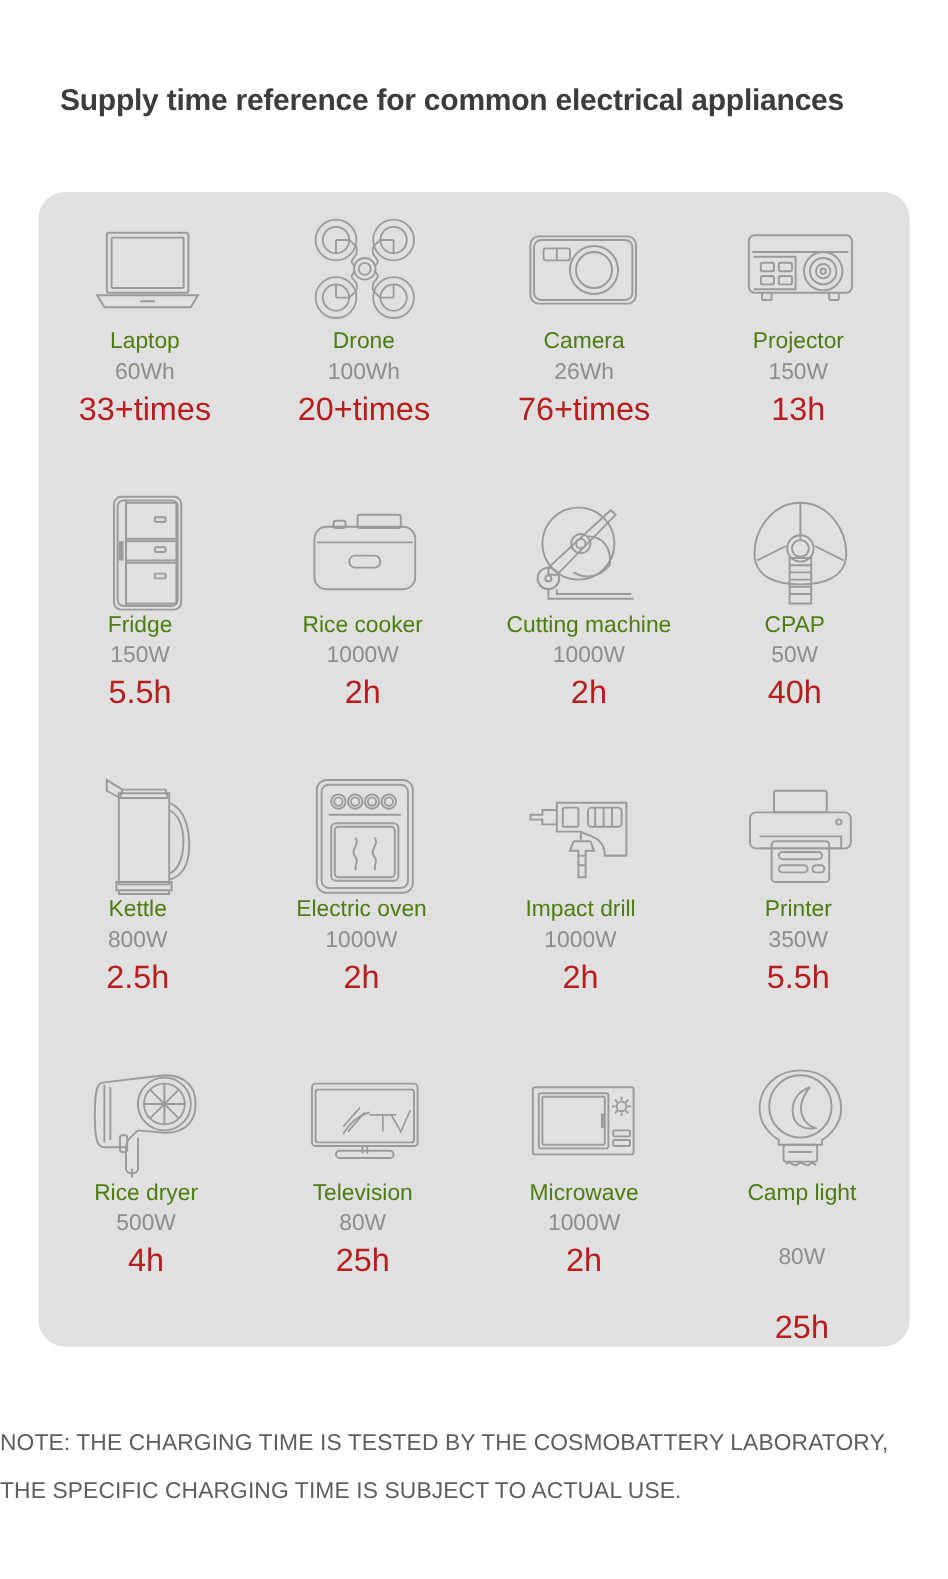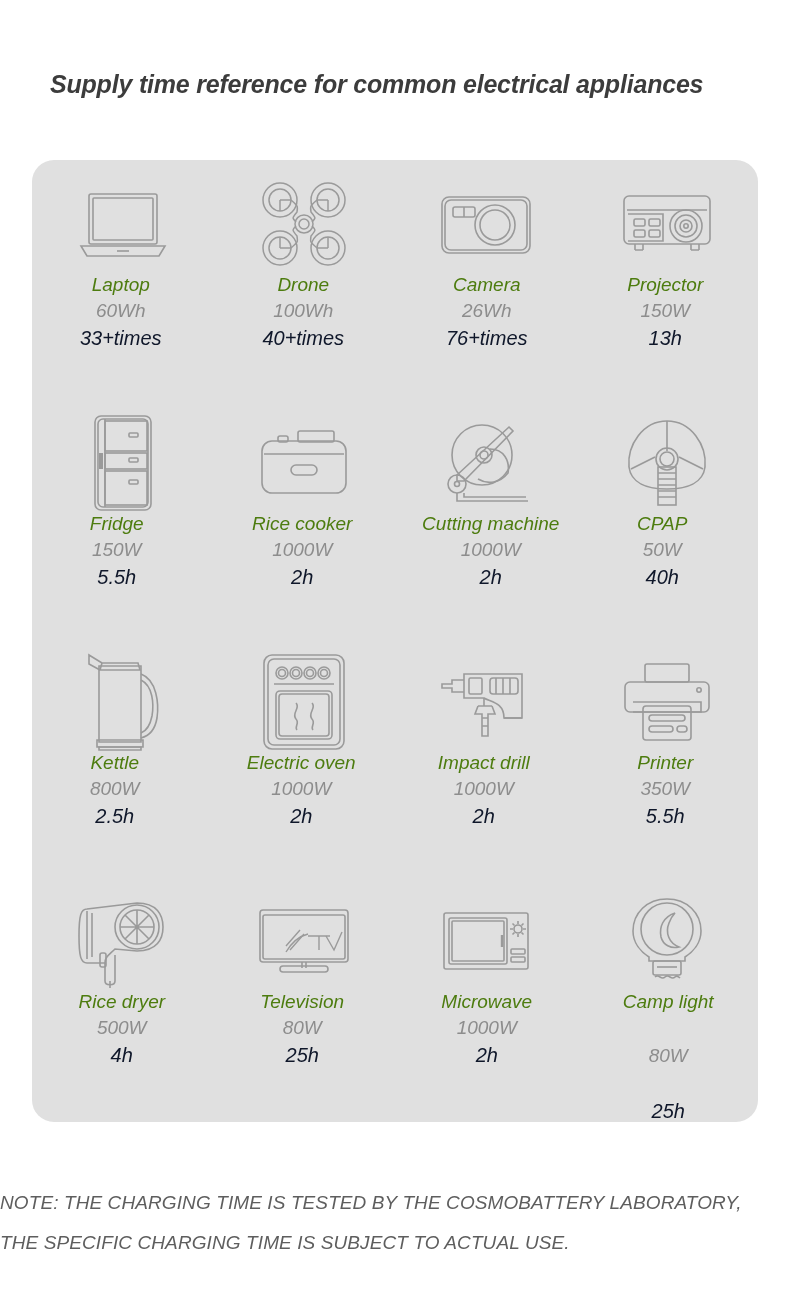--- a/index.html
+++ b/index.html
@@ -2,21 +2,21 @@
 <html><head>
 <meta charset="utf-8">
 <style>
   html,body{margin:0;padding:0;}
   body{
     width:790px;height:1316px;
     background:#ffffff;
     font-family:"Liberation Sans","DejaVu Sans",sans-serif;
     overflow:hidden;
   }
-  .page{position:relative;width:790px;height:1316px;font-style:italic;}
+  .page{position:relative;width:790px;height:1316px;}
 
   .title{
     position:absolute;left:50px;top:70px;
     font-size:25px;font-weight:bold;color:#3c3c3c;
     letter-spacing:-0.2px;
     white-space:nowrap;
   }
 
   .card{
     position:absolute;left:32px;top:160px;
@@ -49,21 +49,21 @@
   }
   .name{
     font-size:19px;color:#4d7c0f;line-height:1.15;
     white-space:nowrap;
   }
   .power{
     font-size:19px;color:#8d8d8d;margin-top:5px;line-height:1.1;
     white-space:nowrap;
   }
   .dur{
-    font-size:20px;color:#0f172a;margin-top:5px;line-height:1.1;
+    font-size:27px;color:#b91c1c;margin-top:5px;line-height:1.1;
     white-space:nowrap;
   }
 
   
   .cell.n-laptop .labels{transform:translateX(-2px);}
   .cell.n-drone .labels{transform:translateX(-1px);}
   .cell.n-camera .labels{transform:translateX(1px);}
   .cell.n-projector .labels{transform:translateX(-2px);}
   .cell.n-fridge .labels{transform:translateX(-6px);text-align:right;}
   .cell.n-ricecooker .labels{transform:translateX(-2px);}
@@ -134,21 +134,21 @@
               <path d="M72 59 L72 70 M72 70 L61 70"></path>
               <path d="M61 70 C54 64 54 64 55 58 C60 52 60 52 56 48"></path>
               <circle cx="48" cy="46" r="9"></circle>
               <circle cx="48" cy="46" r="5"></circle>
             </g>
           </svg>
         </div>
         <div class="labels">
           <div class="name">Drone</div>
           <div class="power">100Wh</div>
-          <div class="dur">40+times</div>
+          <div class="dur">20+times</div>
         </div>
       </div>
 
       <div class="cell n-camera">
         <div class="icon-wrap">
           <svg width="96" height="66" viewBox="0 0 96 66">
             <g fill="none" stroke="#9a9a9a" stroke-width="1.6">
               <rect x="4" y="6" width="88" height="56" rx="7"></rect>
               <rect x="7" y="9" width="82" height="50" rx="6"></rect>
               <rect x="15" y="16" width="22" height="10" rx="2"></rect>

